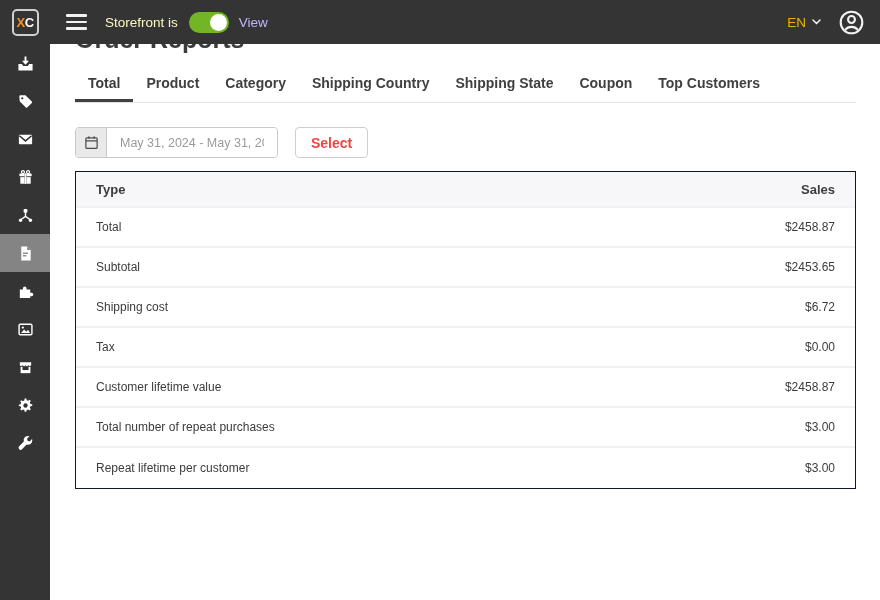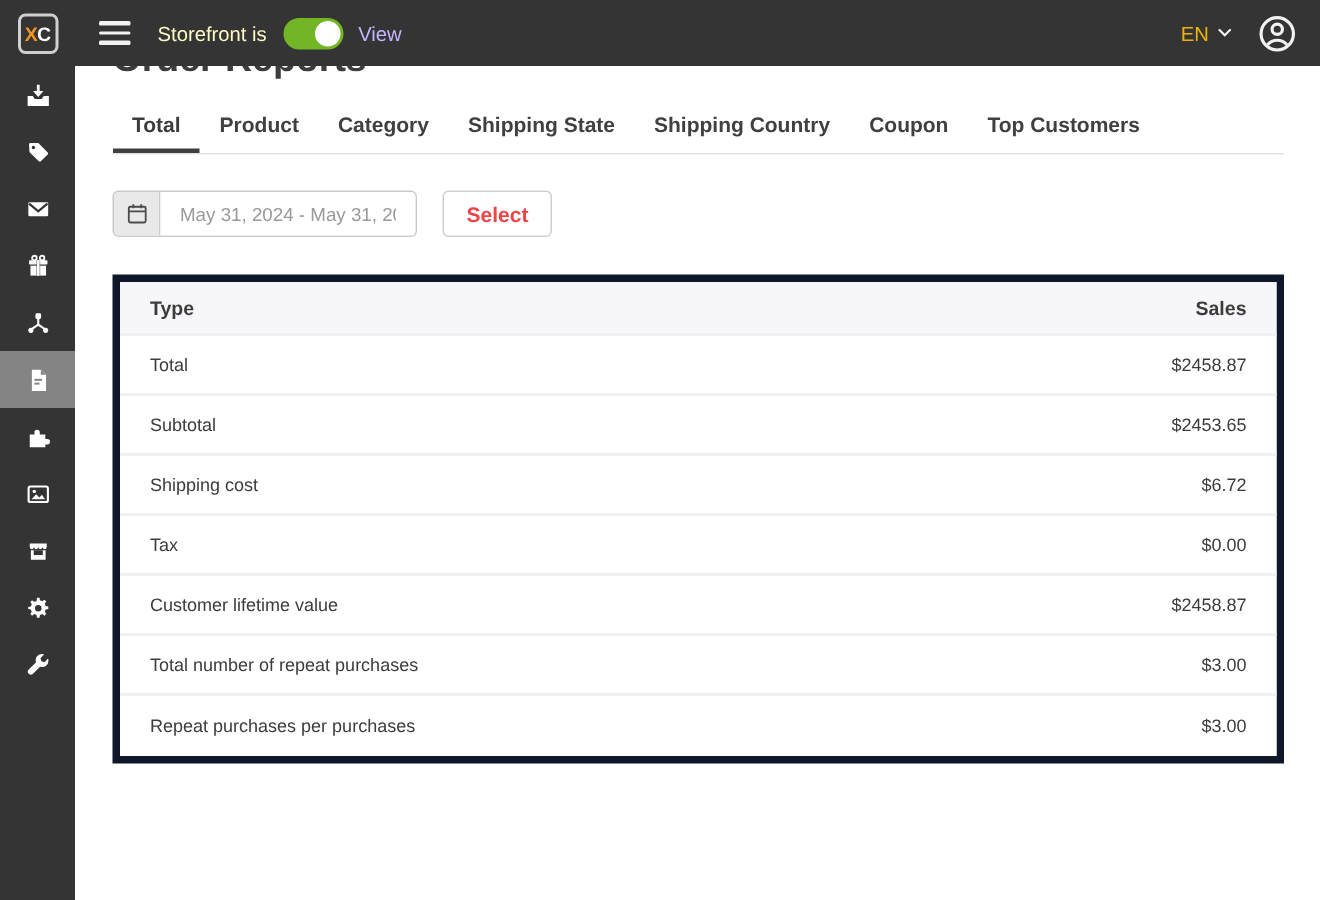--- a/index.html
+++ b/index.html
@@ -46,21 +46,21 @@
                  overflow:hidden; background:#fff; }
   .cal-btn { width:31px; background:#e9e9e9; border-right:1px solid #c9c9c9;
              display:flex; align-items:center; justify-content:center; cursor:pointer; }
   .date-input { border:none; outline:none; width:170px; padding:0 13px;
                 font-size:12.5px; color:#9a9a9a; font-family:"Liberation Sans",sans-serif; }
   .select-btn { margin-left:17px; height:31px; padding:0 15px; background:#fff;
                 border:1px solid #cfcfcf; border-radius:4px; color:#ef4444;
                 font-size:14px; font-weight:700; cursor:pointer;
                 font-family:"Liberation Sans",sans-serif; }
 
-  .report-table { margin-top:25px; border:5px solid #0f172a;text-align:center; }
+  .report-table { margin-top:13px; border:1px solid #0f172a;text-align:center; }
   .thead { display:flex; justify-content:space-between; align-items:center; height:36px;
            padding:0 20px; background:#f7f7f9; border-bottom:2px solid #f1f1f4;
            font-size:13px; font-weight:700; color:#3c3c3c; }
   .trow { display:flex; justify-content:space-between; align-items:center; height:40px;
           padding:0 20px; font-size:12px; color:#3c3c3c; border-bottom:2px solid #f1f1f4;
           background:#fff; }
   .trow:last-child { border-bottom:none; }
 </style>
 </head>
 <body>
@@ -177,22 +177,22 @@
   </div>
 </aside>
 
 <main class="main">
   <h1 class="page-title">Order Reports</h1>
 
   <nav class="tabs">
     <div class="tab active">Total</div>
     <div class="tab">Product</div>
     <div class="tab">Category</div>
+    <div class="tab">Shipping Country</div>
     <div class="tab">Shipping State</div>
-    <div class="tab">Shipping Country</div>
     <div class="tab">Coupon</div>
     <div class="tab">Top Customers</div>
   </nav>
 
   <div class="controls">
     <div class="input-group">
       <div class="cal-btn">
         <svg width="15" height="15" viewBox="0 0 16 16">
           <rect x="2" y="3" width="12" height="11.2" rx="1" stroke="#4c4c4c" stroke-width="1.3" fill="none"></rect>
           <line x1="2" y1="6.3" x2="14" y2="6.3" stroke="#4c4c4c" stroke-width="1.3"></line>
@@ -228,17 +228,17 @@
     </div>
     <div class="trow">
       <span>Customer lifetime value</span>
       <span>$2458.87</span>
     </div>
     <div class="trow">
       <span>Total number of repeat purchases</span>
       <span>$3.00</span>
     </div>
     <div class="trow">
-      <span>Repeat purchases per purchases</span>
+      <span>Repeat lifetime per customer</span>
       <span>$3.00</span>
     </div>
   </div>
 </main>
 
 </body></html>

